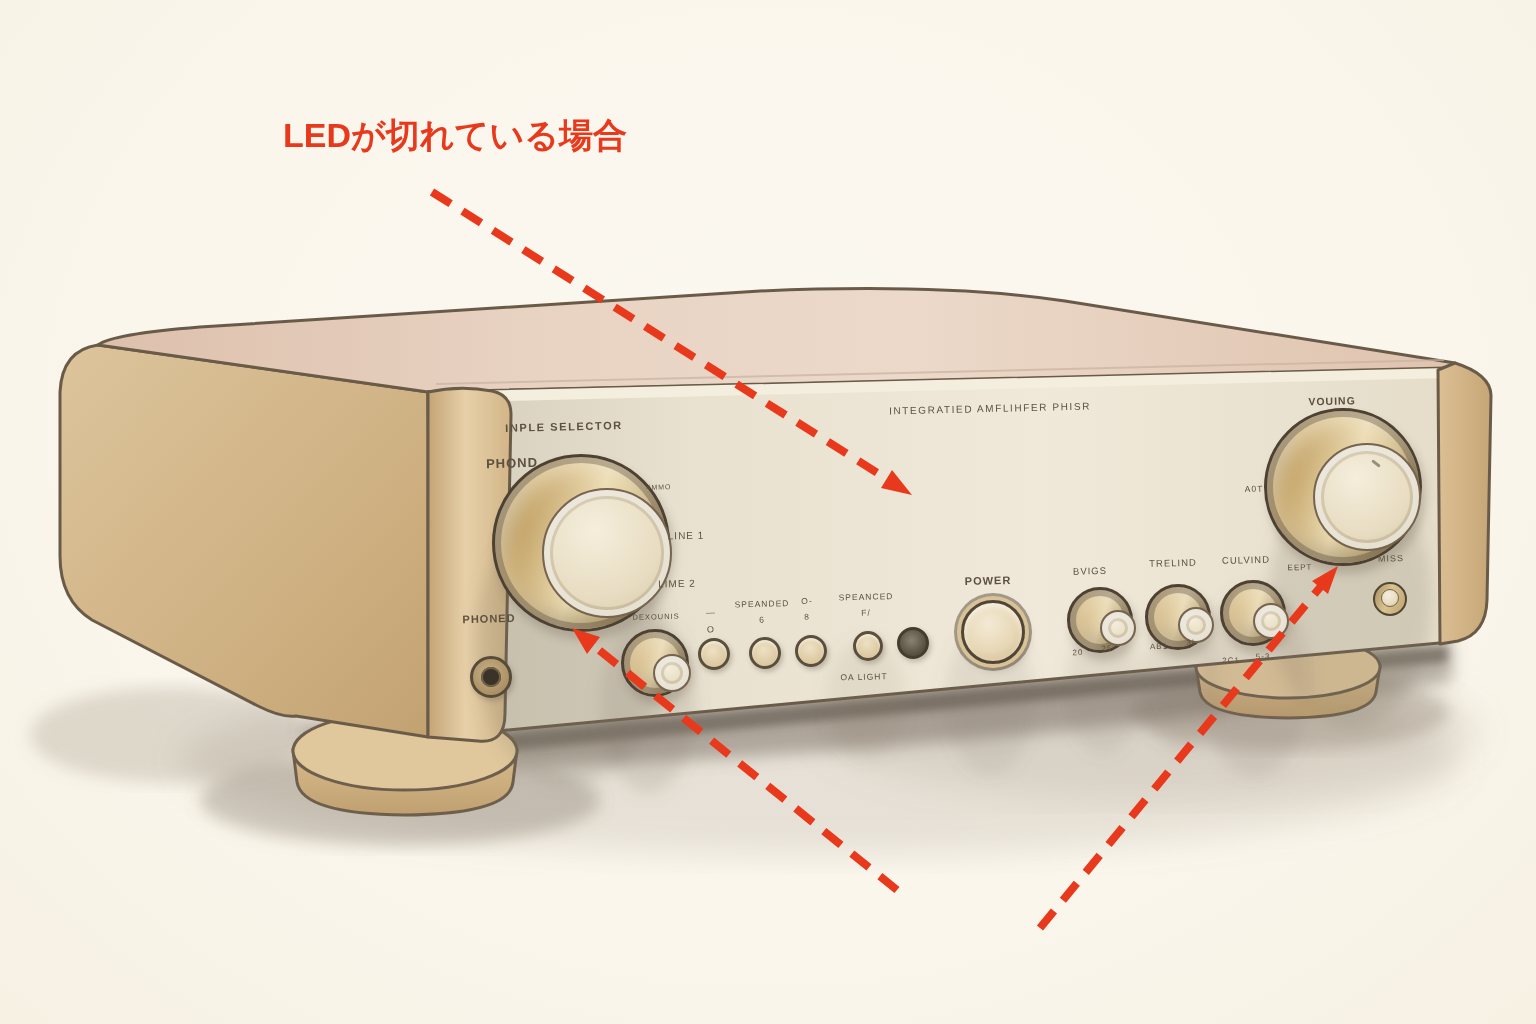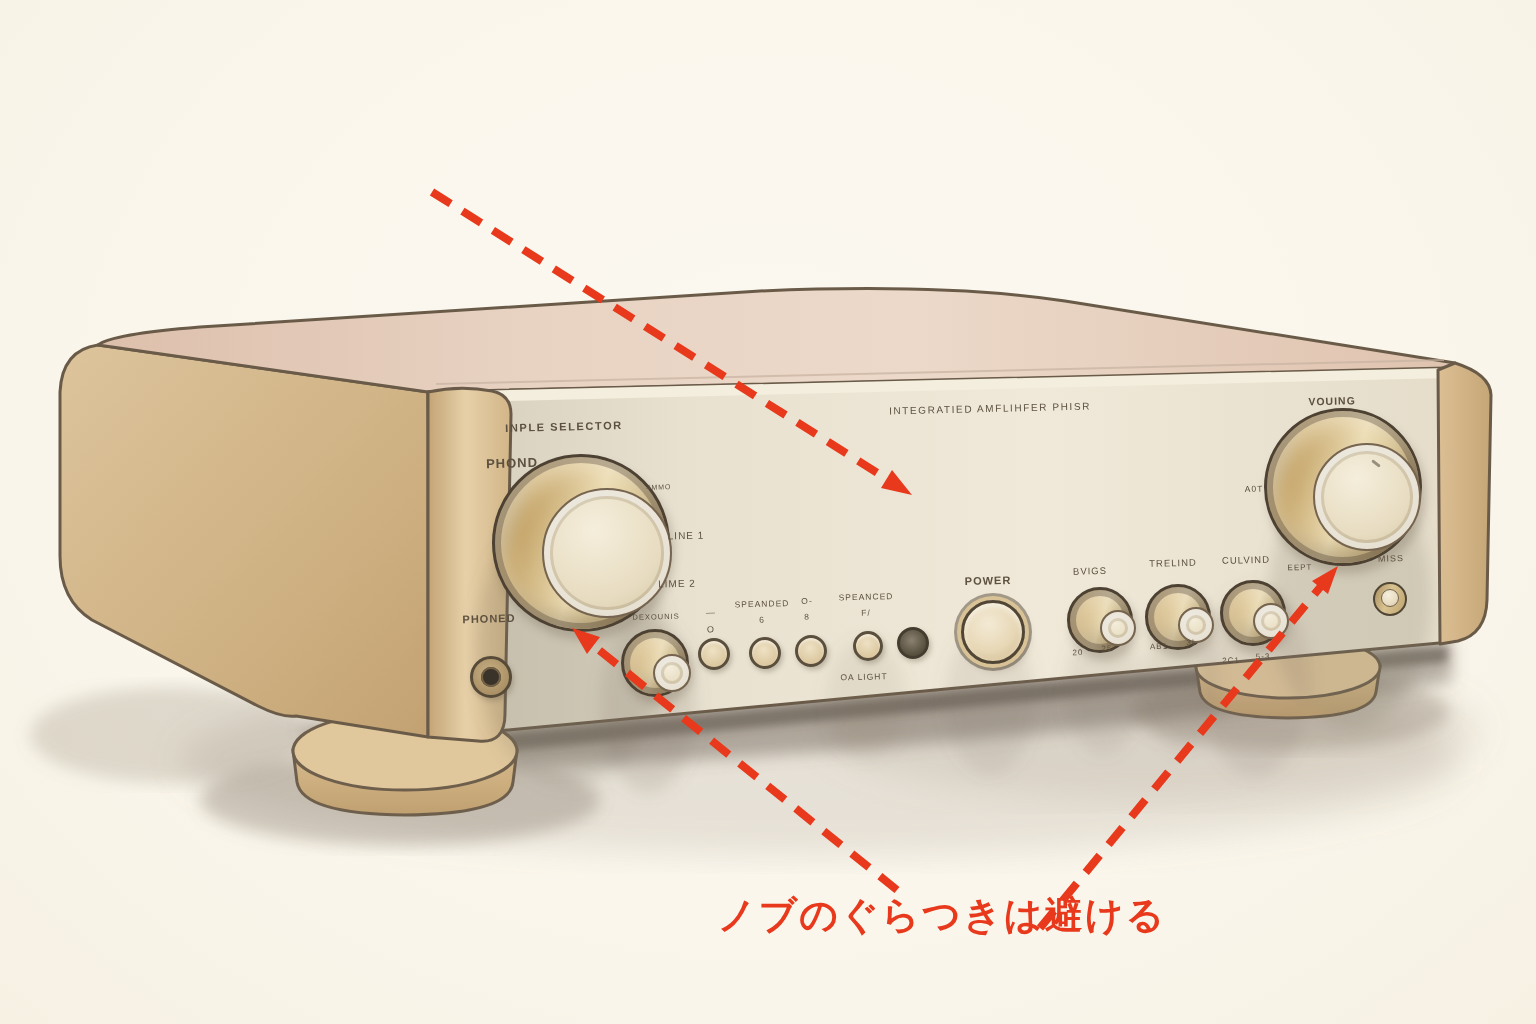--- a/index.html
+++ b/index.html
@@ -252,16 +252,16 @@
       <line x1="1040" y1="928" x2="1322" y2="585"></line>
     </g>
     <g fill="#e8391c" stroke="none">
       <polygon points="912,495 881,488 892,470"></polygon>
       <polygon points="572,628 587,654 600,637"></polygon>
       <polygon points="1338,566 1328,594 1312,581"></polygon>
     </g>
   </svg>
 
   <div class="note note-top">
+    <div>LEDが切れている場合</div>
   </div>
-  <div class="note note-bottom">ノブのぐらつきは避ける</div>
 
 </div>
 
 </body></html>

